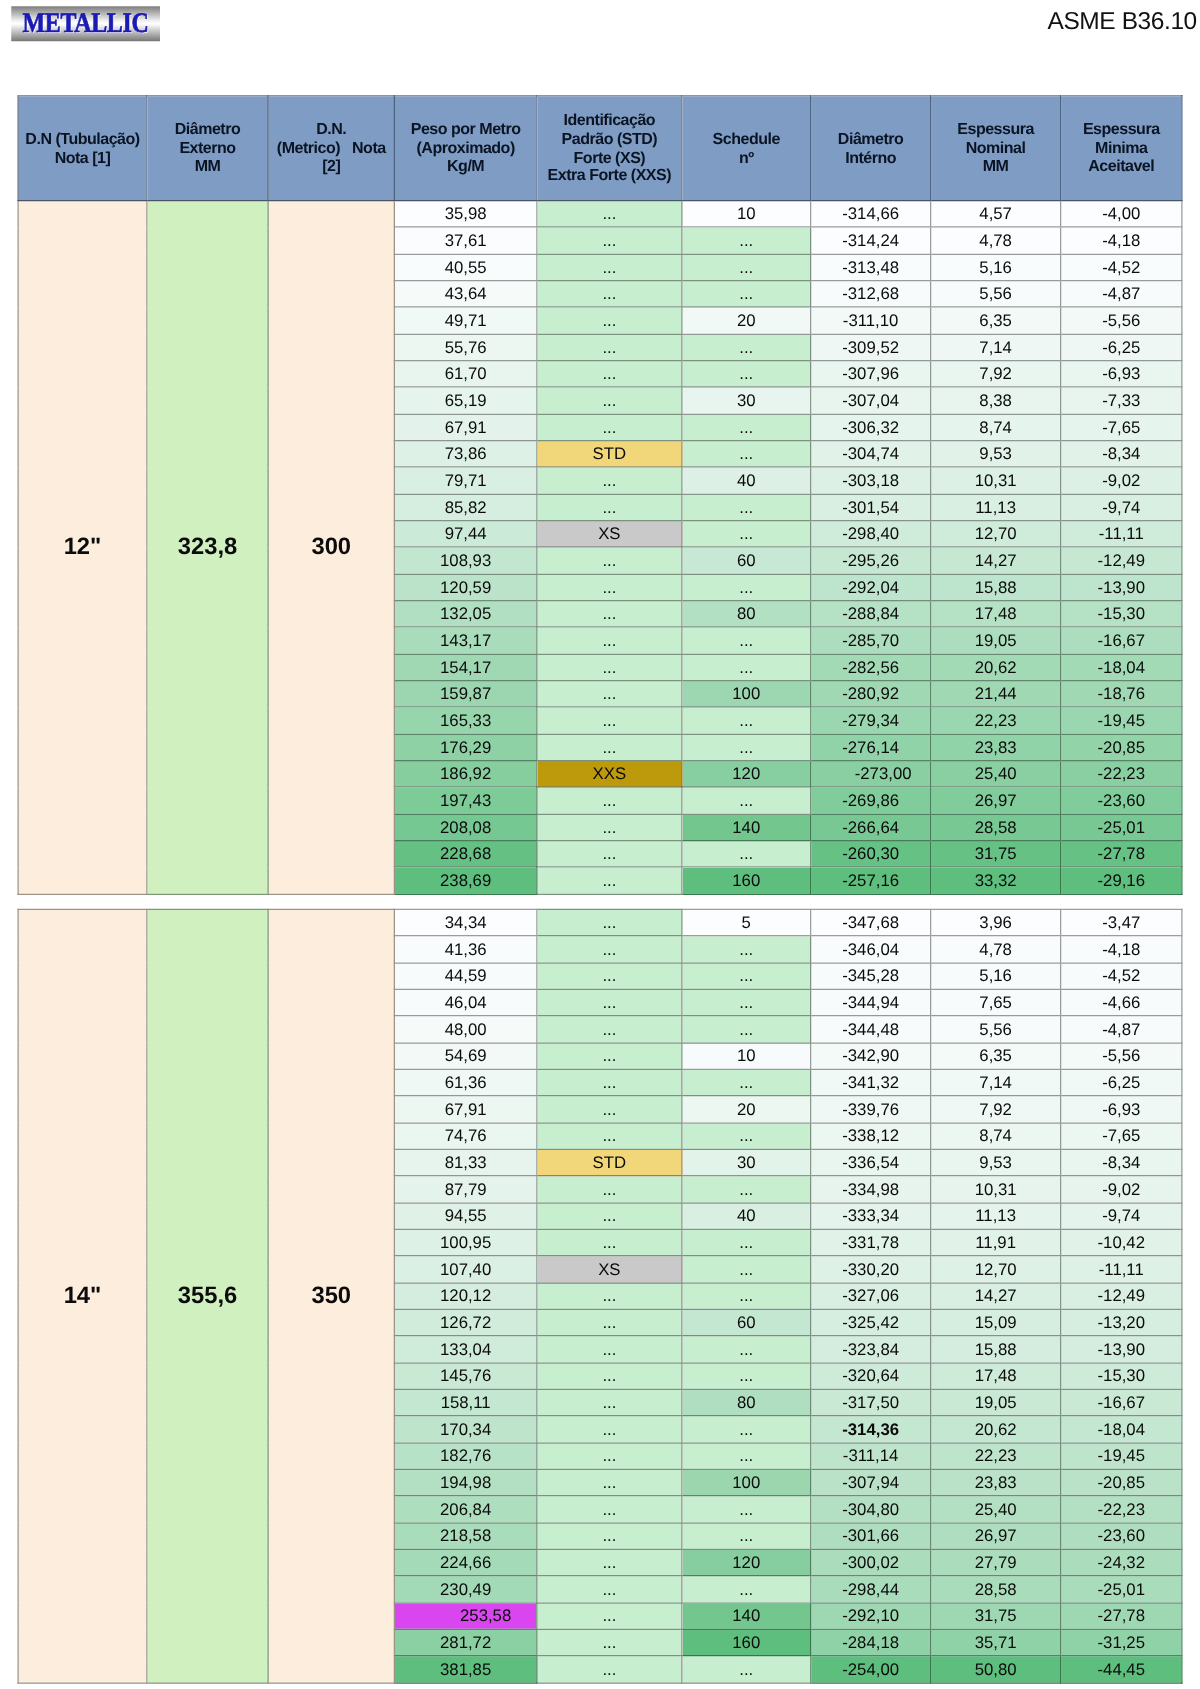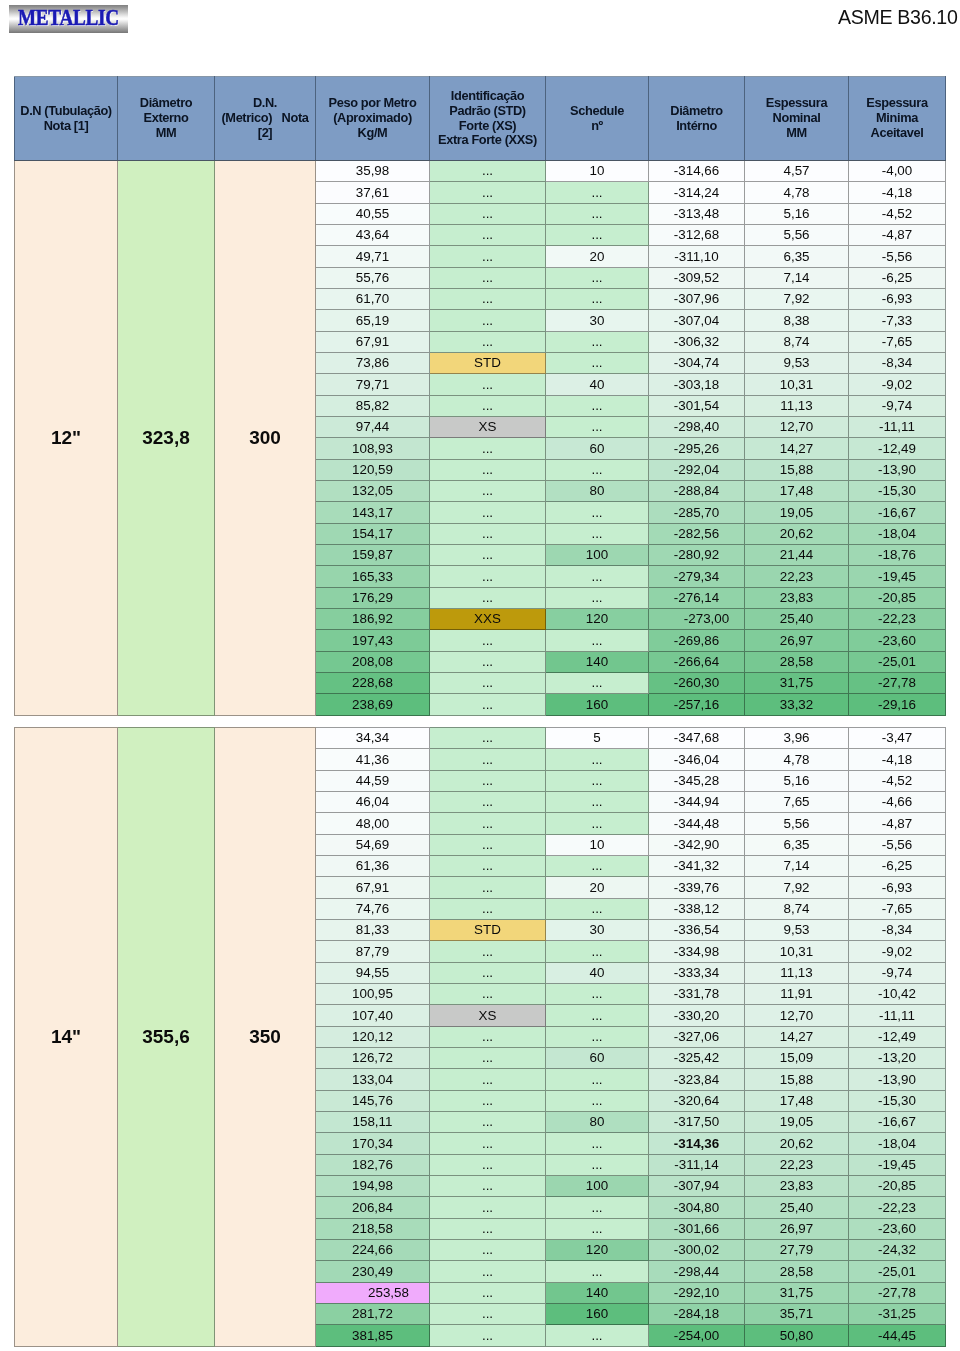--- a/index.html
+++ b/index.html
@@ -536,21 +536,21 @@
           </tr>
           <tr>
             <td class="cell" style="background: rgb(162, 217, 182); border-color: rgb(100, 133, 112);">230,49</td>
             <td class="cell" style="background: rgb(198, 238, 207); border-color: rgb(122, 146, 127);">...</td>
             <td class="cell" style="background: rgb(198, 238, 207); border-color: rgb(122, 146, 127);">...</td>
             <td class="cell" style="background: rgb(168, 220, 187); border-color: rgb(103, 135, 115); margin-left: 38px;">-298,44</td>
             <td class="cell" style="background: rgb(168, 220, 187); border-color: rgb(103, 135, 115);">28,58</td>
             <td class="cell" style="background: rgb(168, 220, 187); border-color: rgb(103, 135, 115);">-25,01</td>
           </tr>
           <tr>
-            <td class="cell" style="background: #f0abfc; border-color: rgb(93, 131, 106); padding-left: 32px;">253,58</td>
+            <td class="cell" style="background: #d946ef; border-color: rgb(93, 131, 106); padding-left: 32px;">253,58</td>
             <td class="cell" style="background: rgb(198, 238, 207); border-color: rgb(122, 146, 127);">...</td>
             <td class="cell" style="background: rgb(114, 198, 142); border-color: rgb(70, 122, 87);">140</td>
             <td class="cell" style="background: rgb(158, 216, 178); border-color: rgb(97, 133, 109);">-292,10</td>
             <td class="cell" style="background: rgb(158, 216, 178); border-color: rgb(97, 133, 109);">31,75</td>
             <td class="cell" style="background: rgb(158, 216, 178); border-color: rgb(97, 133, 109);">-27,78</td>
           </tr>
           <tr>
             <td class="cell" style="background: rgb(139, 208, 162); border-color: rgb(85, 128, 100);">281,72</td>
             <td class="cell" style="background: rgb(198, 238, 207); border-color: rgb(122, 146, 127);">...</td>
             <td class="cell" style="background: rgb(93, 190, 125); border-color: rgb(57, 117, 77);">160</td>

